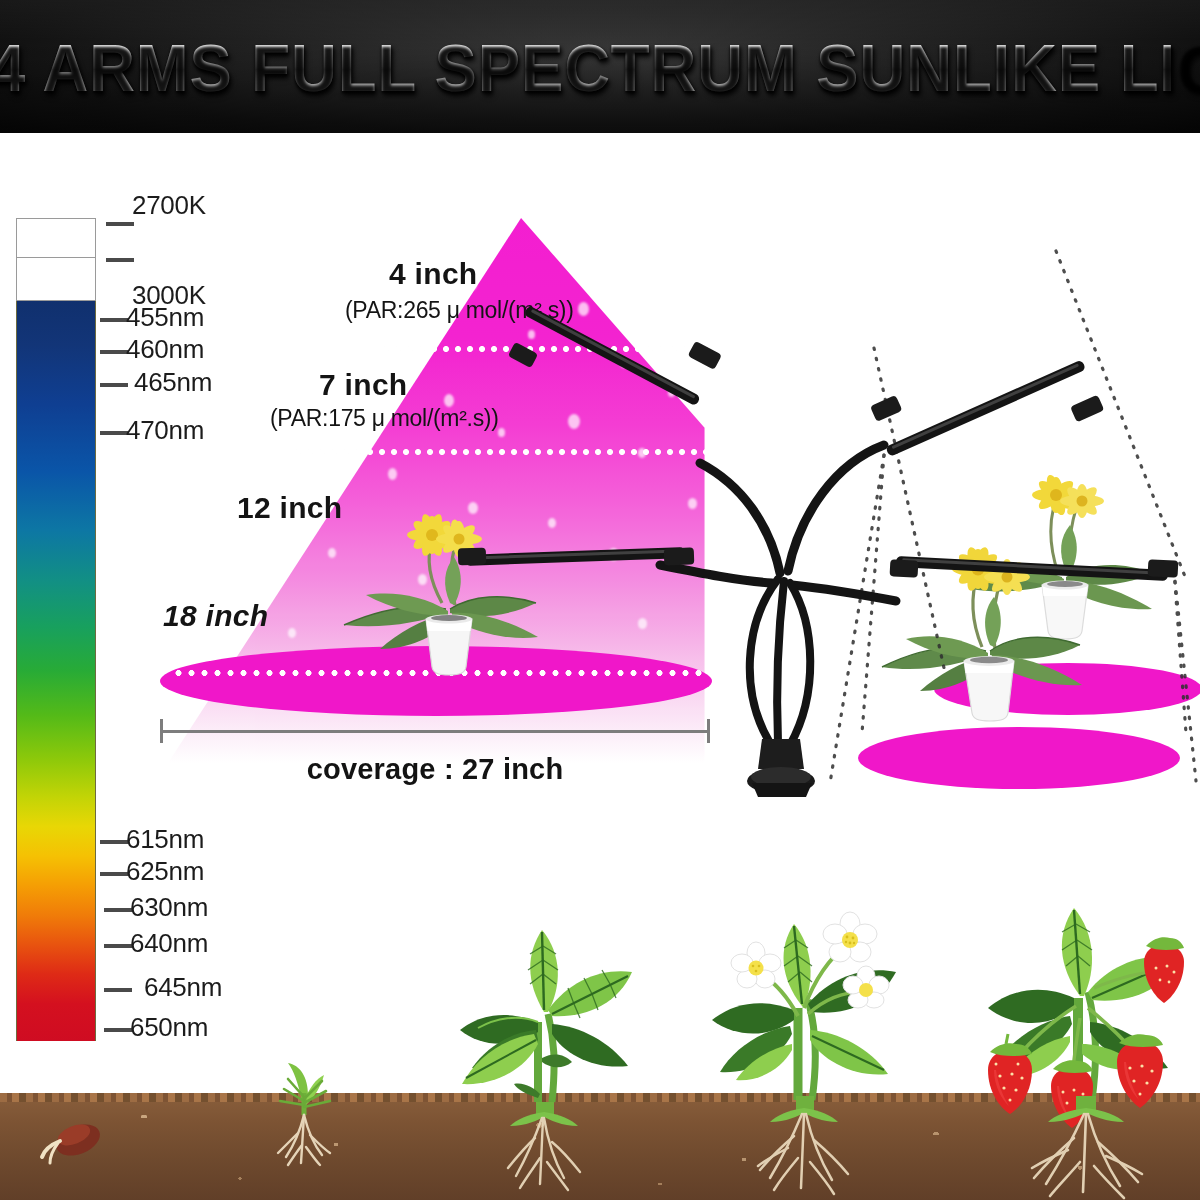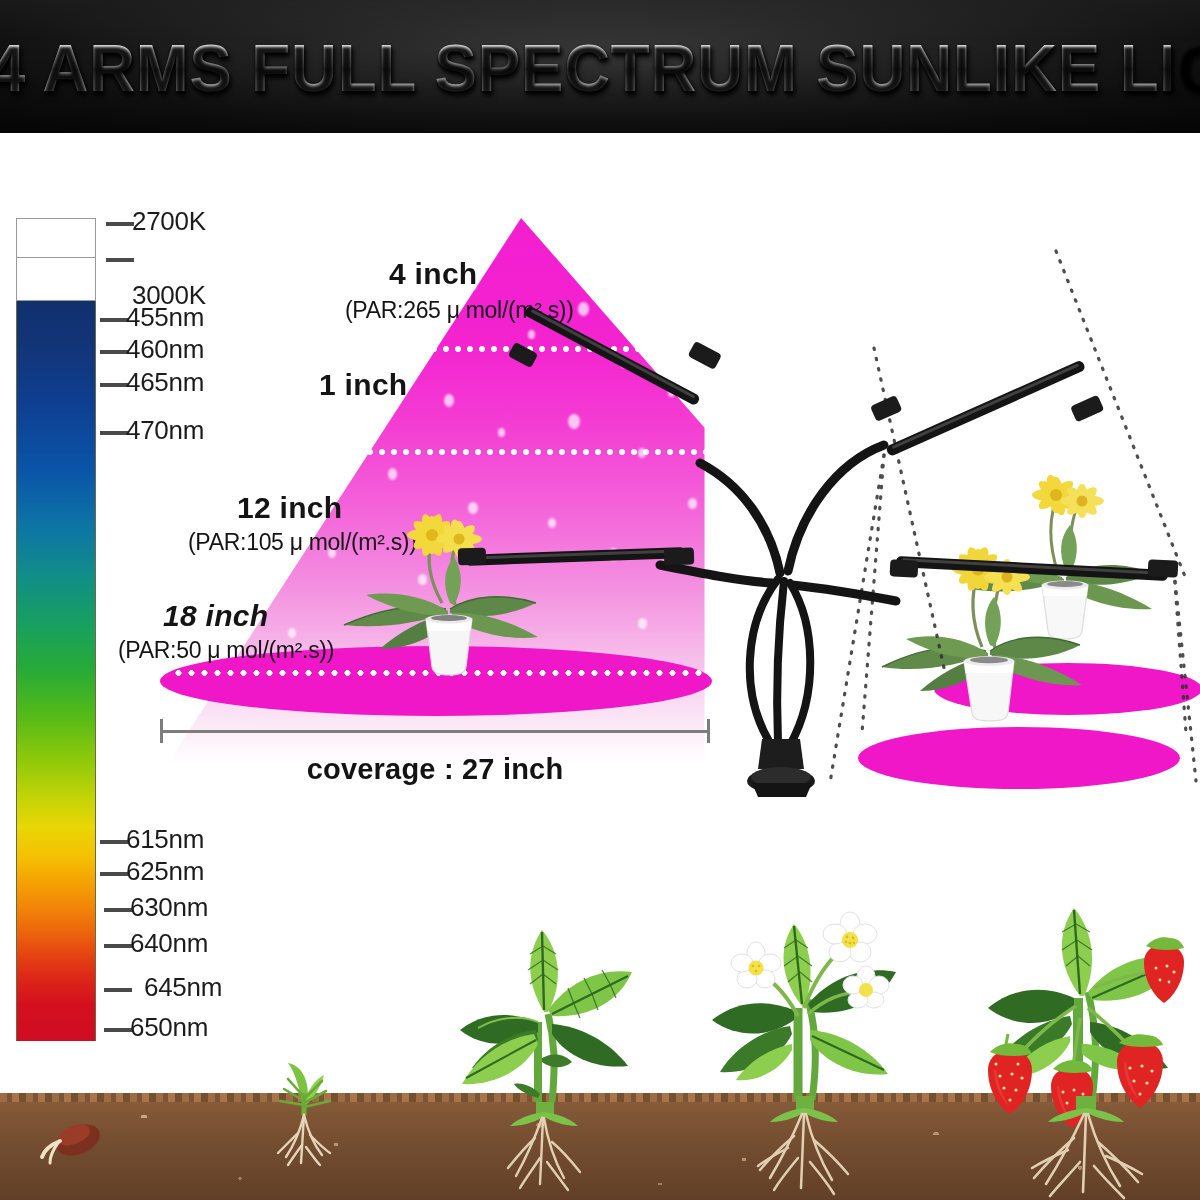--- a/index.html
+++ b/index.html
@@ -169,33 +169,33 @@
 </div>
 
 <div id="spectrum">
   <div class="sp-box" id="sp-2700"></div>
   <div class="sp-box" id="sp-3000"></div>
   <div id="sp-grad"></div>
 </div>
 
 <div>
   <div class="sp-dash" style="left:106px; top:222px;"></div>
-  <div class="sp-label" style="left:132px; top:206px;">2700K</div>
+  <div class="sp-label" style="left:132px; top:190px;">2700K</div>
 
   <div class="sp-dash" style="left:106px; top:258px;"></div>
   <div class="sp-label" style="left:132px; top:242px;margin-top:38px;">3000K</div>
 
   <div class="sp-dash" style="left:100px; top:318px;"></div>
   <div class="sp-label" style="left:126px; top:302px;text-align:center;">455nm</div>
 
   <div class="sp-dash" style="left:100px; top:350px;"></div>
   <div class="sp-label" style="left:126px; top:334px;">460nm</div>
 
   <div class="sp-dash" style="left:100px; top:383px;"></div>
-  <div class="sp-label" style="left:126px; top:367px;">465nm</div>
+  <div class="sp-label" style="left:134px; top:367px;">465nm</div>
 
   <div class="sp-dash" style="left:100px; top:431px;"></div>
   <div class="sp-label" style="left:126px; top:415px;">470nm</div>
 
   <div class="sp-dash" style="left:100px; top:840px;"></div>
   <div class="sp-label" style="left:126px; top:824px;">615nm</div>
 
   <div class="sp-dash" style="left:100px; top:872px;"></div>
   <div class="sp-label" style="left:126px; top:856px;">625nm</div>
 
@@ -240,27 +240,26 @@
   <div class="dotline" style="left:380px; top:213px; width:338px;"></div>
 
   <div class="dotline" style="left:292px; top:316px; width:424px;"></div>
 
   <div class="ellipse" style="left:160px; top:513px; width:552px; height:70px;"></div>
   <div class="ellipse-dash" style="left:172px; top:537px; width:530px;"></div>
 
   <div class="par-label par-dist" style="left:389px; top:124px;">4 inch</div>
   <div class="par-label par-val" style="left:345px; top:164px;">(PAR:265 μ mol/(m².s))</div>
 
-  <div class="par-label par-dist" style="left:319px; top:235px;">1 inch</div>
+  <div class="par-label par-dist" style="left:319px; top:235px;">7 inch</div>
+  <div class="par-label par-val" style="left:270px; top:272px;">(PAR:175 μ mol/(m².s))</div>
 
   <div class="par-label par-dist" style="left:237px; top:358px;">12 inch</div>
-  <div class="par-label par-val" style="left:188px; top:396px;">(PAR:105 μ mol/(m².s))</div>
 
   <div class="par-label par-dist" style="left:163px; top:466px;font-style:italic;">18 inch</div>
-  <div class="par-label par-val" style="left:118px; top:504px;">(PAR:50 μ mol/(m².s))</div>
 
   <div id="dim-line">
     <div class="bar"></div>
     <div class="tick" style="left:0;"></div>
     <div class="tick" style="left:547px;"></div>
   </div>
   <div id="dim-label">coverage : 27 inch</div>
 
   <svg style="position:absolute; left:322px; top:352px;" width="250" height="200" viewBox="0 0 250 200">
     <g>

